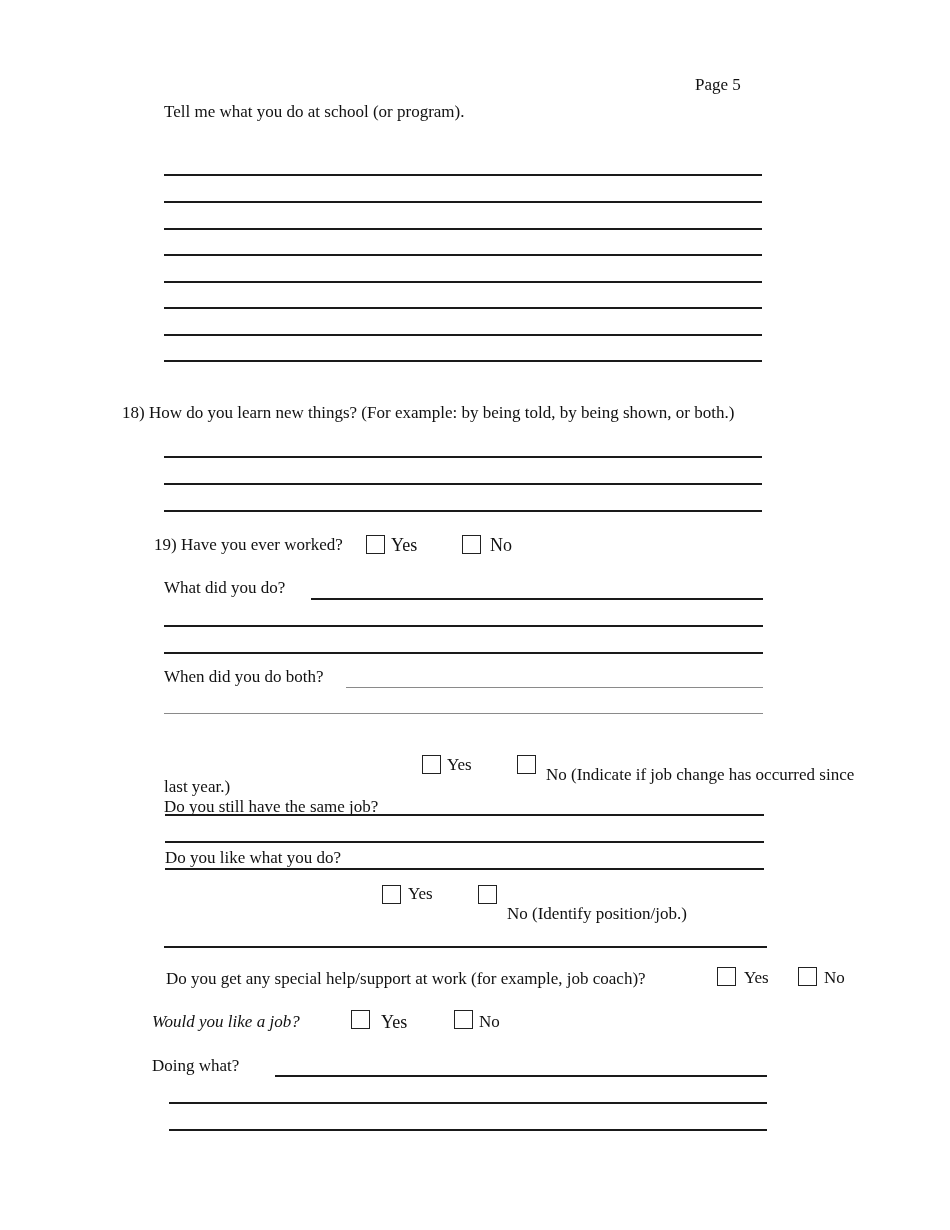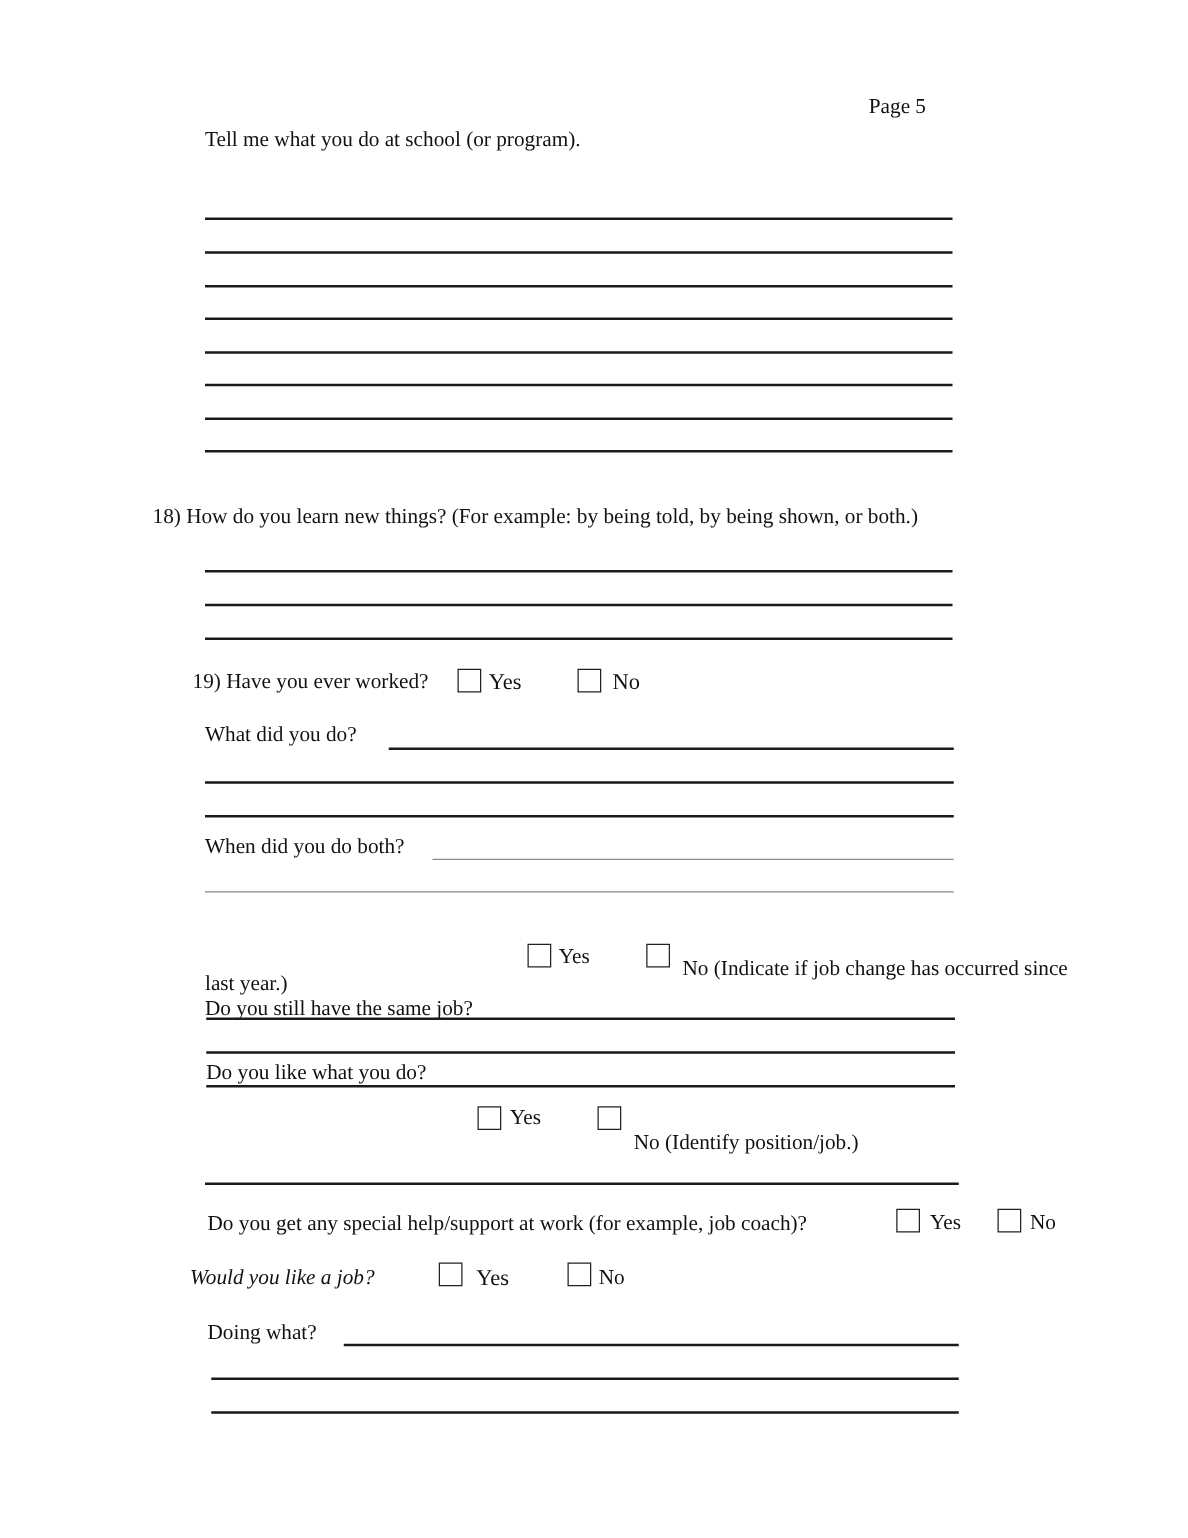--- a/index.html
+++ b/index.html
@@ -71,16 +71,16 @@
 <div class="t" style="left:744px; top:968px;">Yes</div>
 <div class="cb" style="left:798px; top:967px;"></div>
 <div class="t" style="left:824px; top:968px;">No</div>
 
 <div class="t" style="left:152px; top:1012px;font-style:italic;">Would you like a job?</div>
 <div class="cb" style="left:351px; top:1010px;"></div>
 <div class="t" style="left:381px; top:1012px; font-size:18px;">Yes</div>
 <div class="cb" style="left:454px; top:1010px;"></div>
 <div class="t" style="left:479px; top:1012px;">No</div>
 
-<div class="t" style="left:166px; top:1056px;">Doing what?</div>
+<div class="t" style="left:152px; top:1056px;">Doing what?</div>
 <div class="ln" style="left:275px; width:492px; top:1075px;"></div>
 <div class="ln" style="left:169px; width:598px; top:1102px;"></div>
 <div class="ln" style="left:169px; width:598px; top:1129px;"></div>
 
 </body></html>

